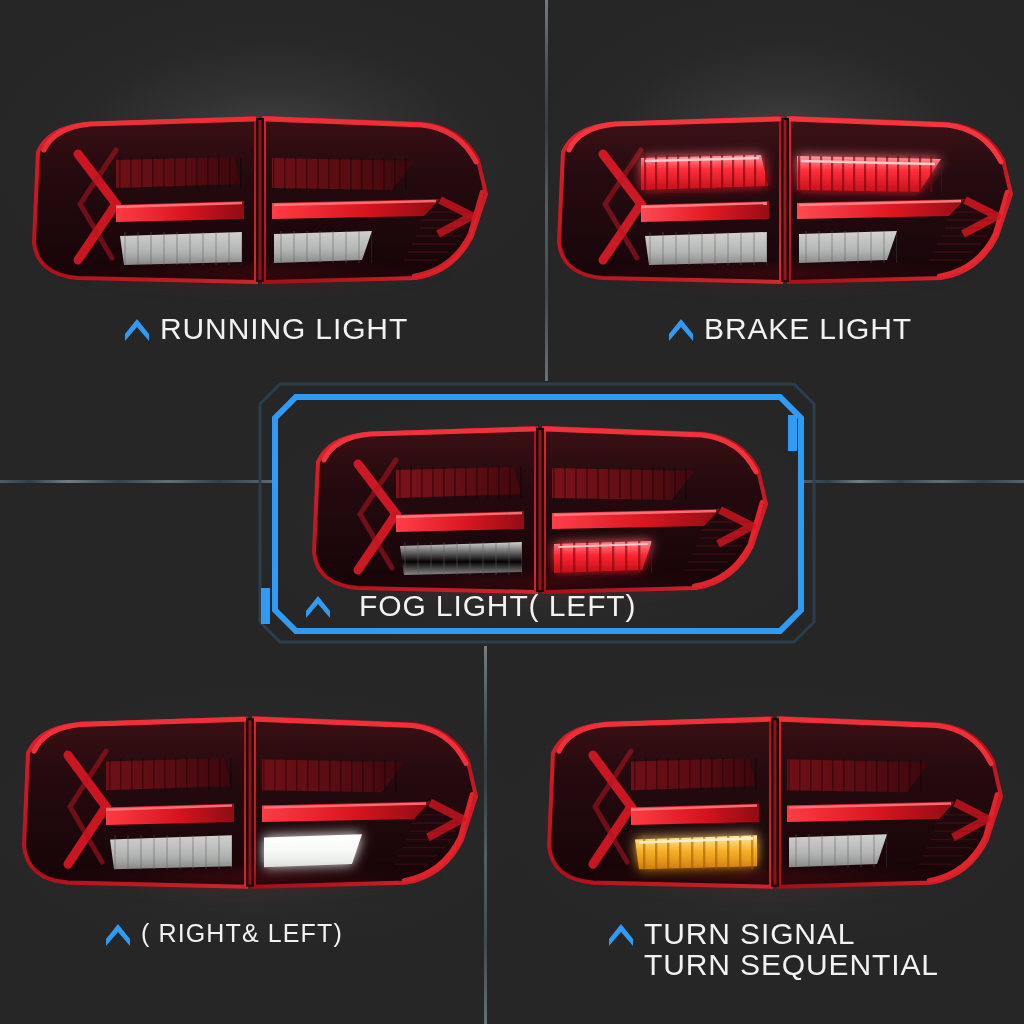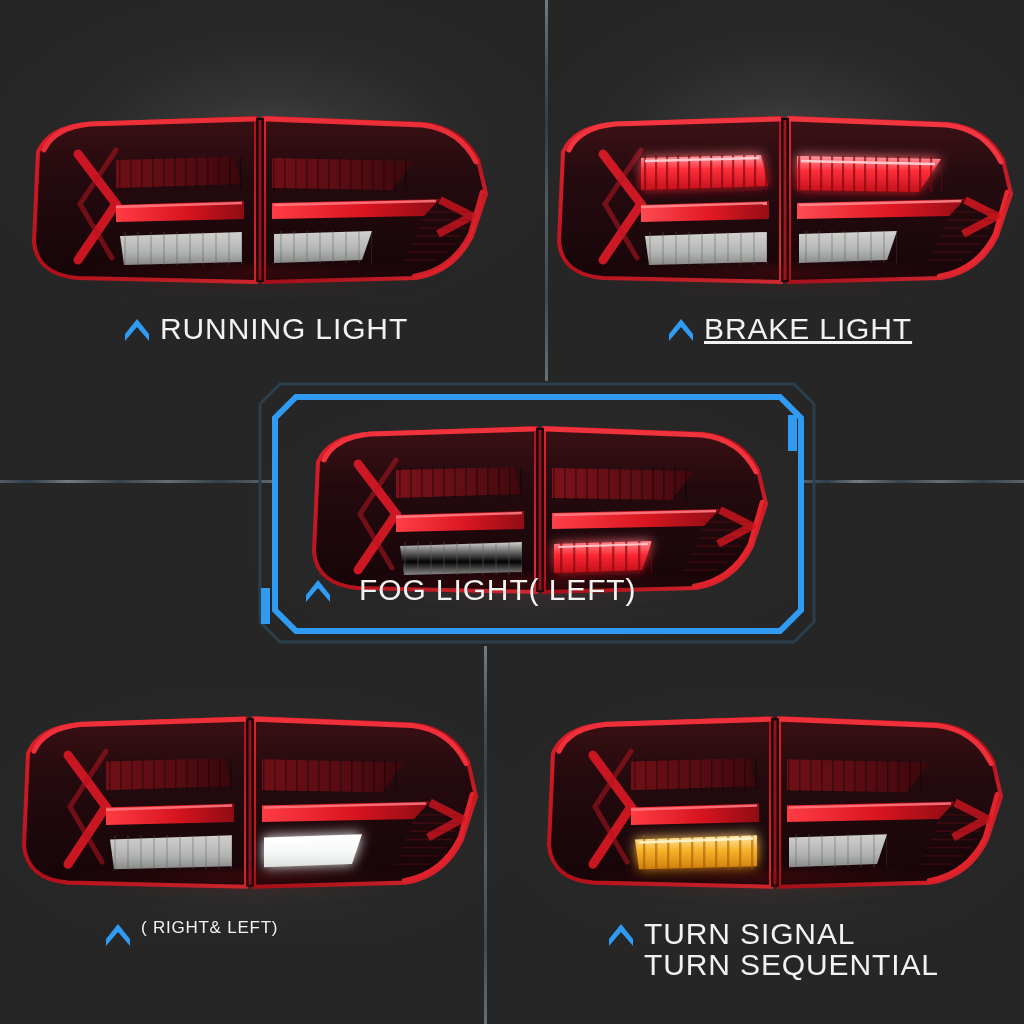--- a/index.html
+++ b/index.html
@@ -65,21 +65,21 @@
     position: absolute;
     display: flex;
     align-items: flex-start;
     gap: 10px;
     color: #f2f2f2;
     letter-spacing: 0.055em;
     white-space: nowrap;
   }
   .caption .cap-text { display: flex; flex-direction: column; }
   .cap-line1 { font-size: 30px; line-height: 1.04; font-weight: 400; }
-  .cap-line2 { font-size: 17px; line-height: 1.22; font-weight: 400; letter-spacing: 0.045em; }
+  .cap-line2 { font-size: 25px; line-height: 1.22; font-weight: 400; letter-spacing: 0.045em; }
 
   .chev {
     flex: 0 0 auto;
     margin-top: 5px;
   }
 
   
   .frame-outer, .frame-inner {
     position: absolute;
     pointer-events: none;
@@ -305,21 +305,21 @@
             <path d="M384,152 L418,152"></path>
         </g>
 
         <rect x="236" y="10" width="8" height="164" fill="#180508"></rect>
         <rect x="238.5" y="12" width="3" height="160" fill="#d61f29" opacity="0.7"></rect>
       </svg>
     </div>
     <div class="reflection"></div>
   </div>
 
-  <div class="caption" style="left:668px;top:313px;text-decoration:underline;">
+  <div class="caption" style="left:668px;top:313px;">
     <svg class="chev" width="26" height="24" viewBox="0 0 26 24">
       <path d="M13 1 L25 16 L25 23 L13 9 L1 23 L1 16 Z" fill="#2f9bf2"></path>
     </svg>
     <span class="cap-text">
       <span class="cap-line1">BRAKE LIGHT</span>
     </span>
   </div>
 
   <svg class="frame-outer" style="left:258px;top:382px;width:558px;height:262px;" viewBox="0 0 558 262">
     <path d="M22,2 L536,2 L556,22 L556,240 L536,260 L22,260 L2,240 L2,22 Z" fill="none" stroke="#2a3e4c" stroke-width="3"></path>
@@ -426,21 +426,21 @@
             <path d="M384,152 L418,152"></path>
         </g>
 
         <rect x="236" y="10" width="8" height="164" fill="#180508"></rect>
         <rect x="238.5" y="12" width="3" height="160" fill="#d11d27" opacity="0.68"></rect>
       </svg>
     </div>
     <div class="reflection"></div>
   </div>
 
-  <div class="caption" style="left:305px;top:574px;gap:28px;">
+  <div class="caption" style="left:305px;top:590px;gap:28px;">
     <svg class="chev" width="26" height="24" viewBox="0 0 26 24">
       <path d="M13 1 L25 16 L25 23 L13 9 L1 23 L1 16 Z" fill="#2f9bf2"></path>
     </svg>
     <span class="cap-text">
       <span class="cap-line1">FOG LIGHT( LEFT)</span>
     </span>
   </div>
 
   <div class="panel" style="left:10px;top:708px;width:470px;height:190px;">
     <div class="lamp">

